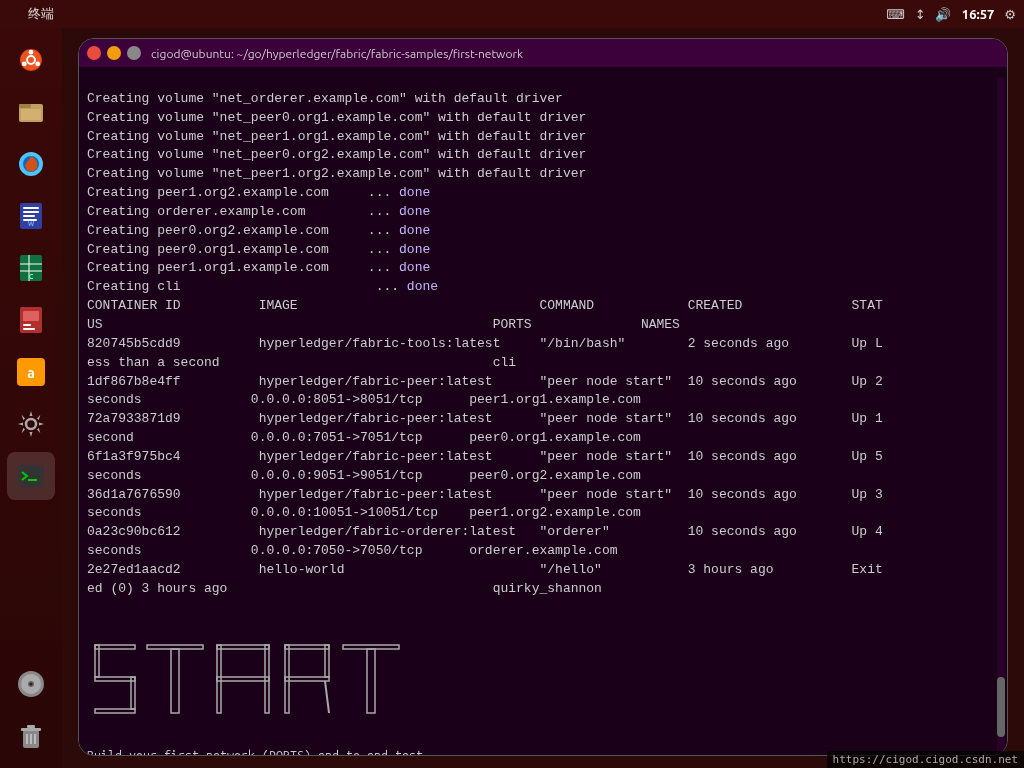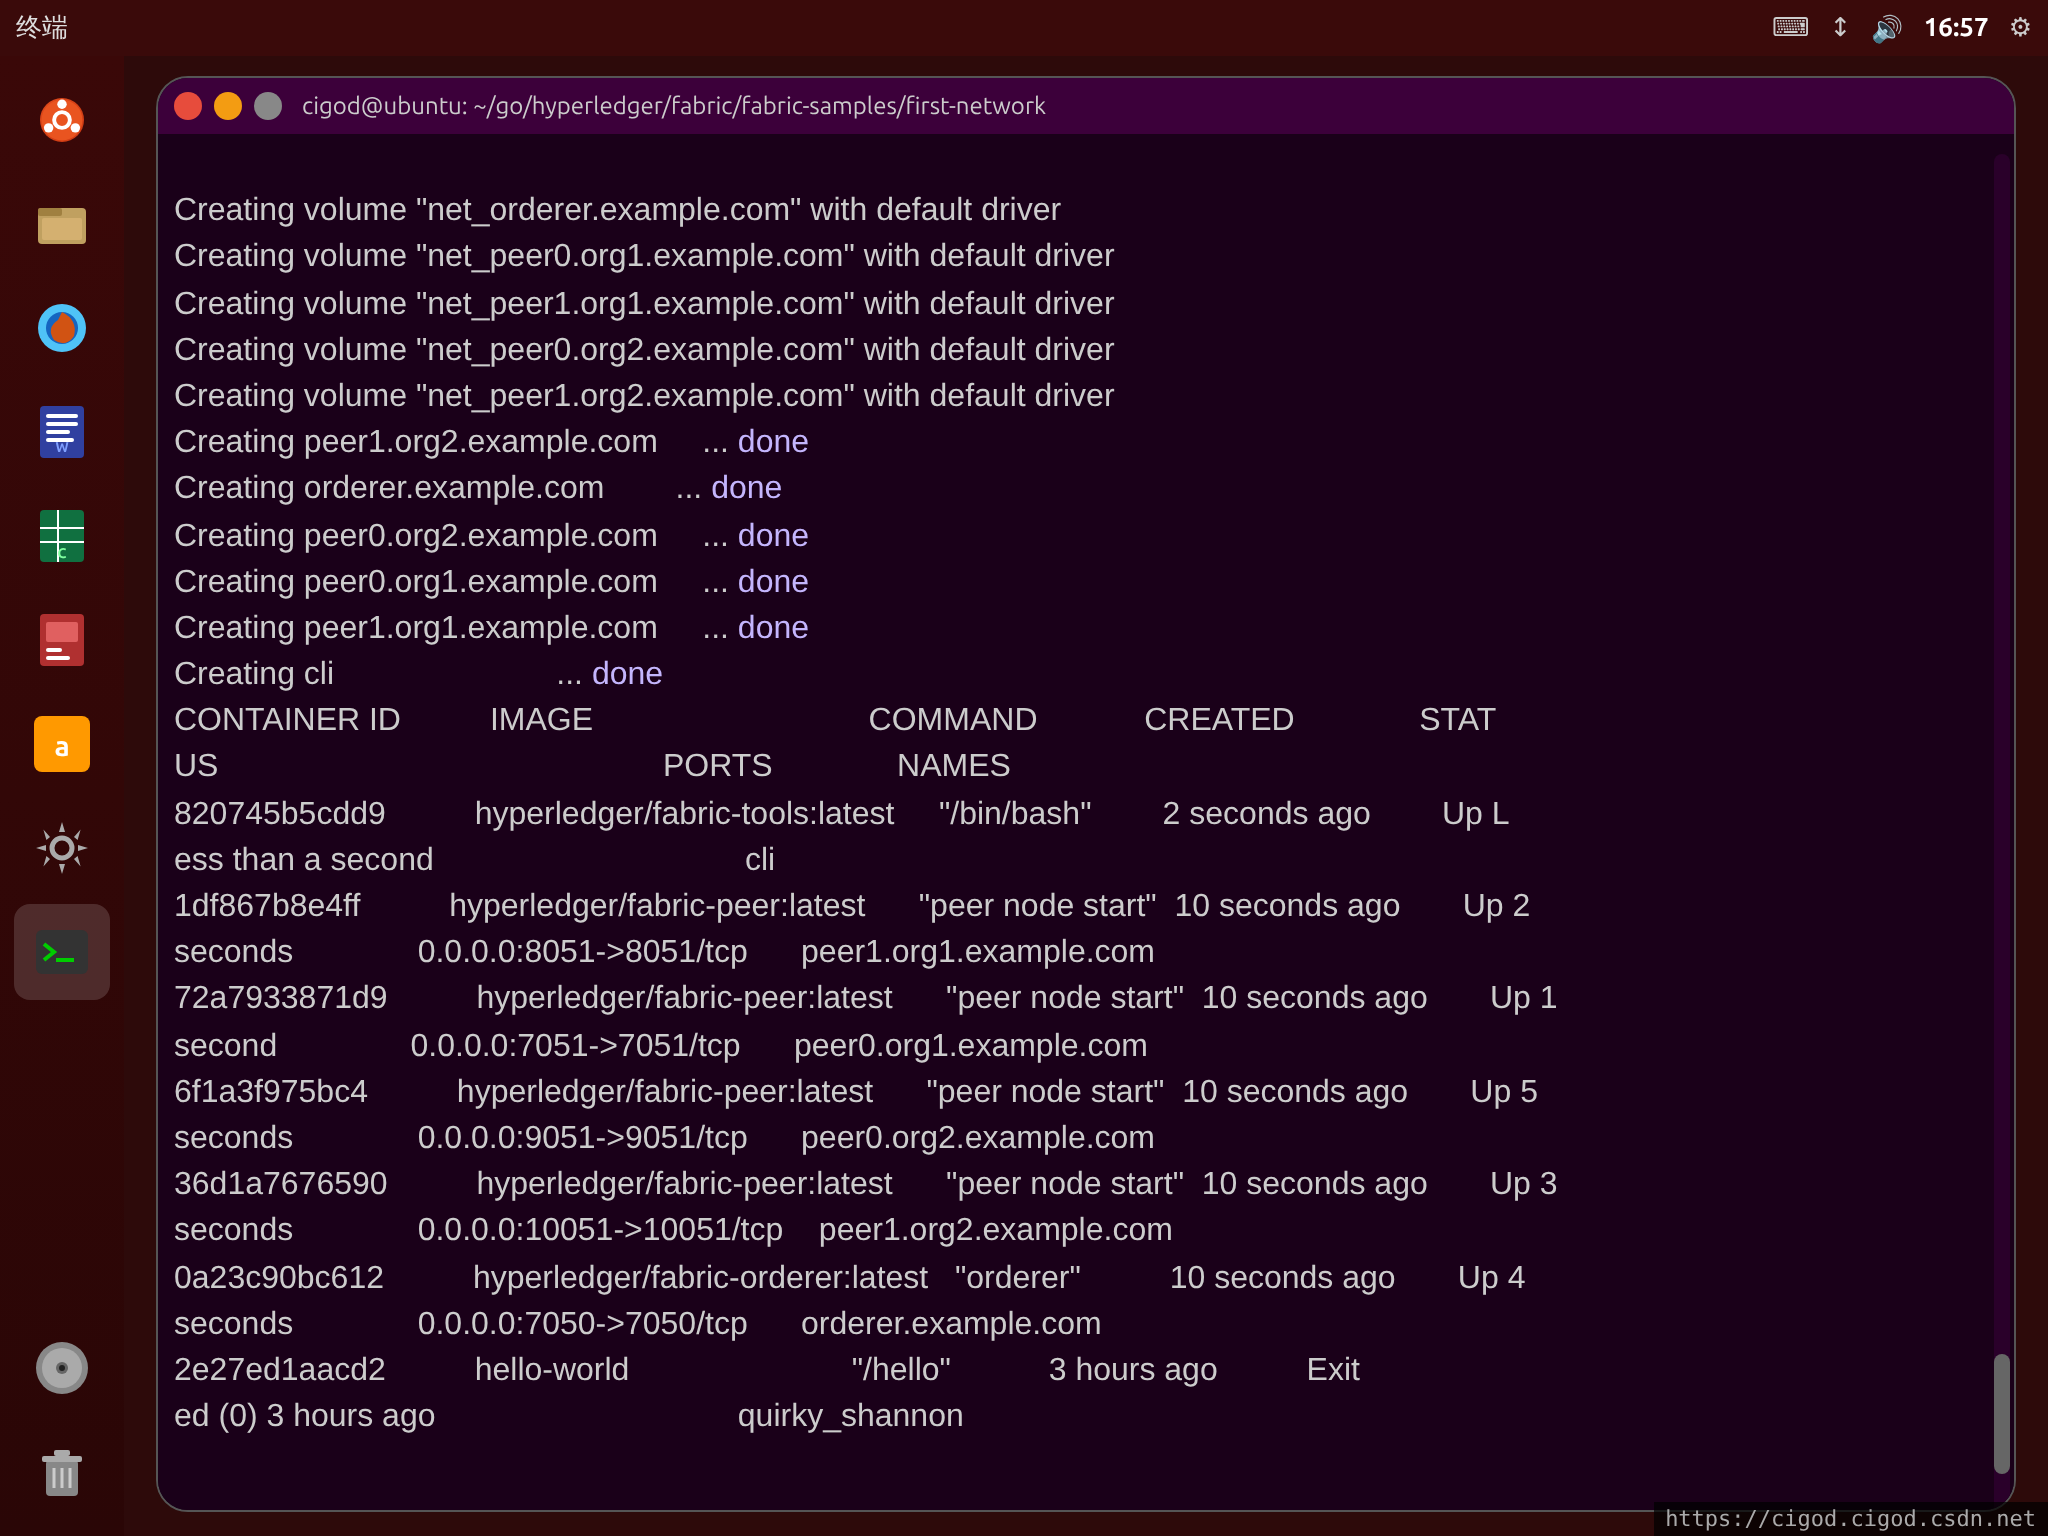--- a/index.html
+++ b/index.html
@@ -134,22 +134,22 @@
 
     #terminal-body {
       flex: 1;
       background: #1a0019;
       padding: 4px 8px;
       overflow: hidden;
       position: relative;
     }
 
     #terminal-content {
-      font-family: Liberation Sans, sans-serif;
-      font-size: 16px;
+      font-family: Liberation Mono, monospace;
+      font-size: 13px;
       color: #cccccc;
       line-height: 1.45;
       white-space: pre;
     }
 
     .done-text { color: #c4b5fd; }
 
     
     #scrollbar {
       position: absolute;
@@ -187,21 +187,21 @@
       margin-top: 4px;
       margin-bottom: 2px;
     }
 
   </style>
 </head>
 <body>
 
 <div id="topbar">
   <div id="topbar-left">
-    <span style="color:#ddd;font-size:13px;">终端</span>
+    <span style="color:#ddd;font-size:13px;margin-left:20px;">终端</span>
   </div>
   <div id="topbar-right">
     <span class="topbar-icon">⌨</span>
     <span class="topbar-icon">↕</span>
     <span class="topbar-icon">🔊</span>
     <span id="topbar-time">16:57</span>
     <span class="topbar-icon">⚙</span>
   </div>
 </div>
 

